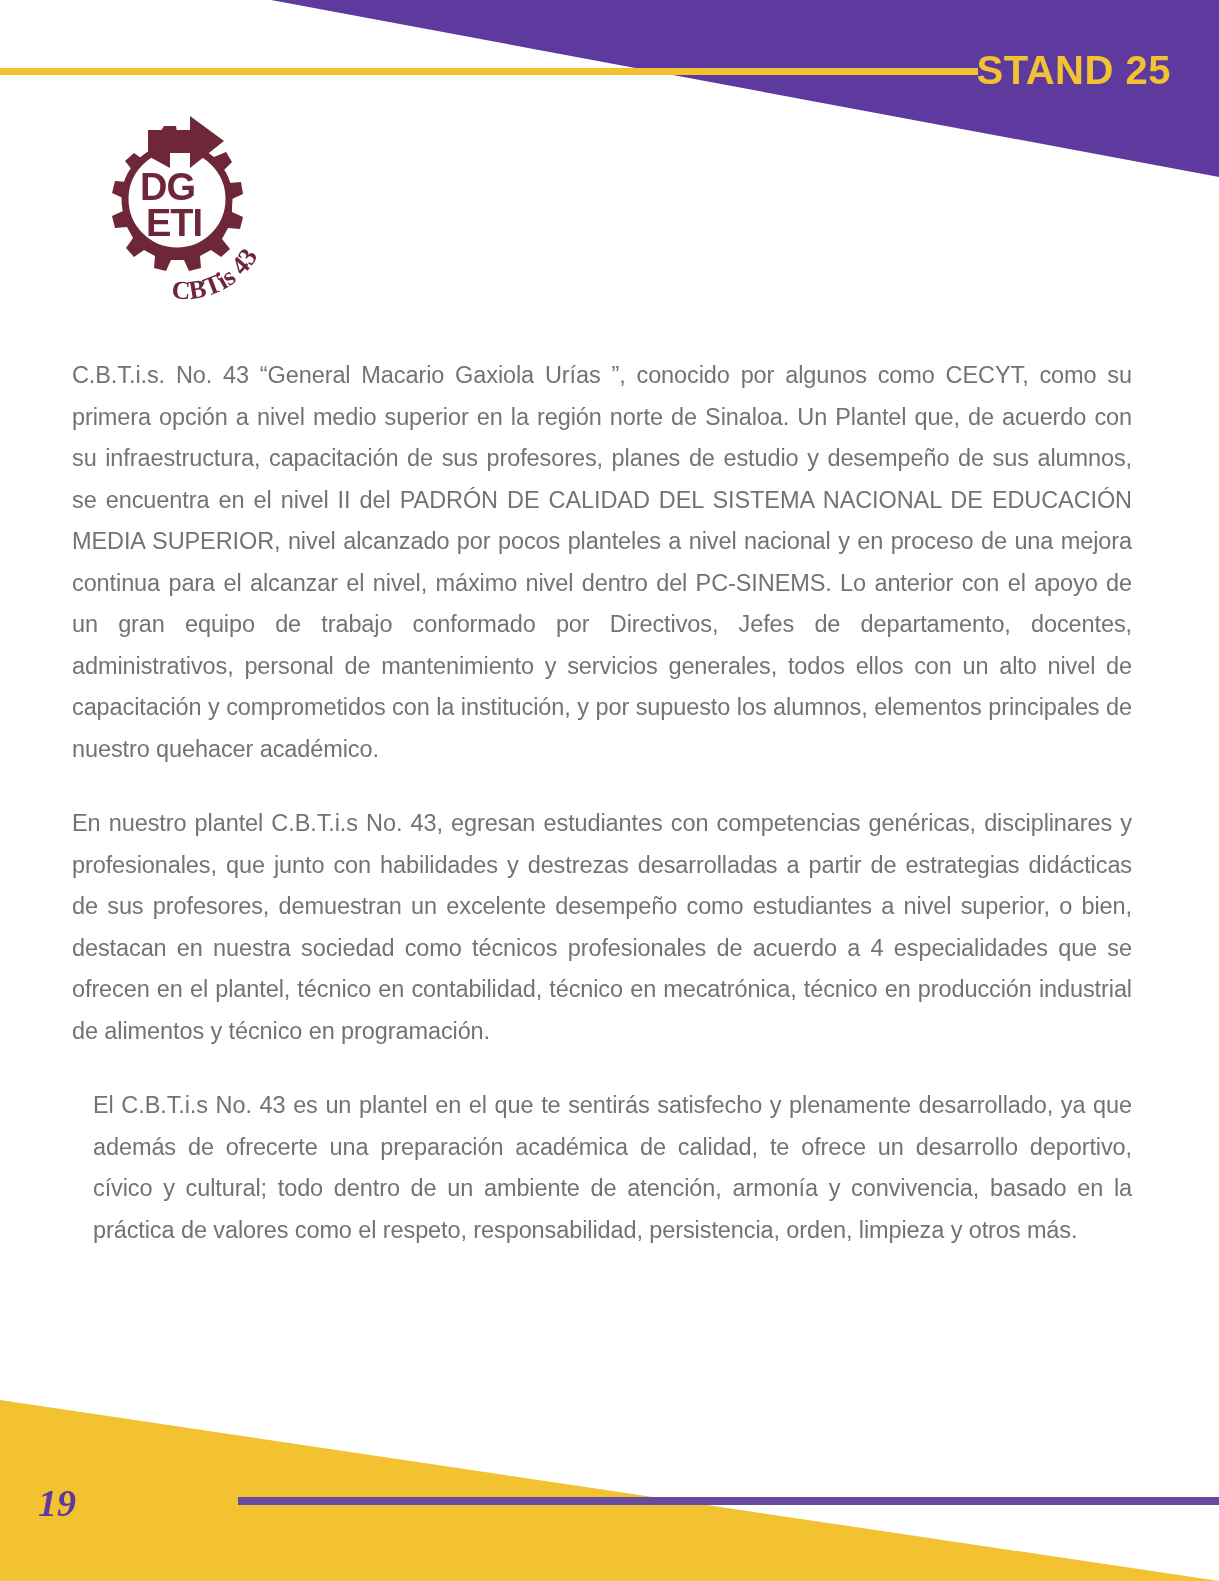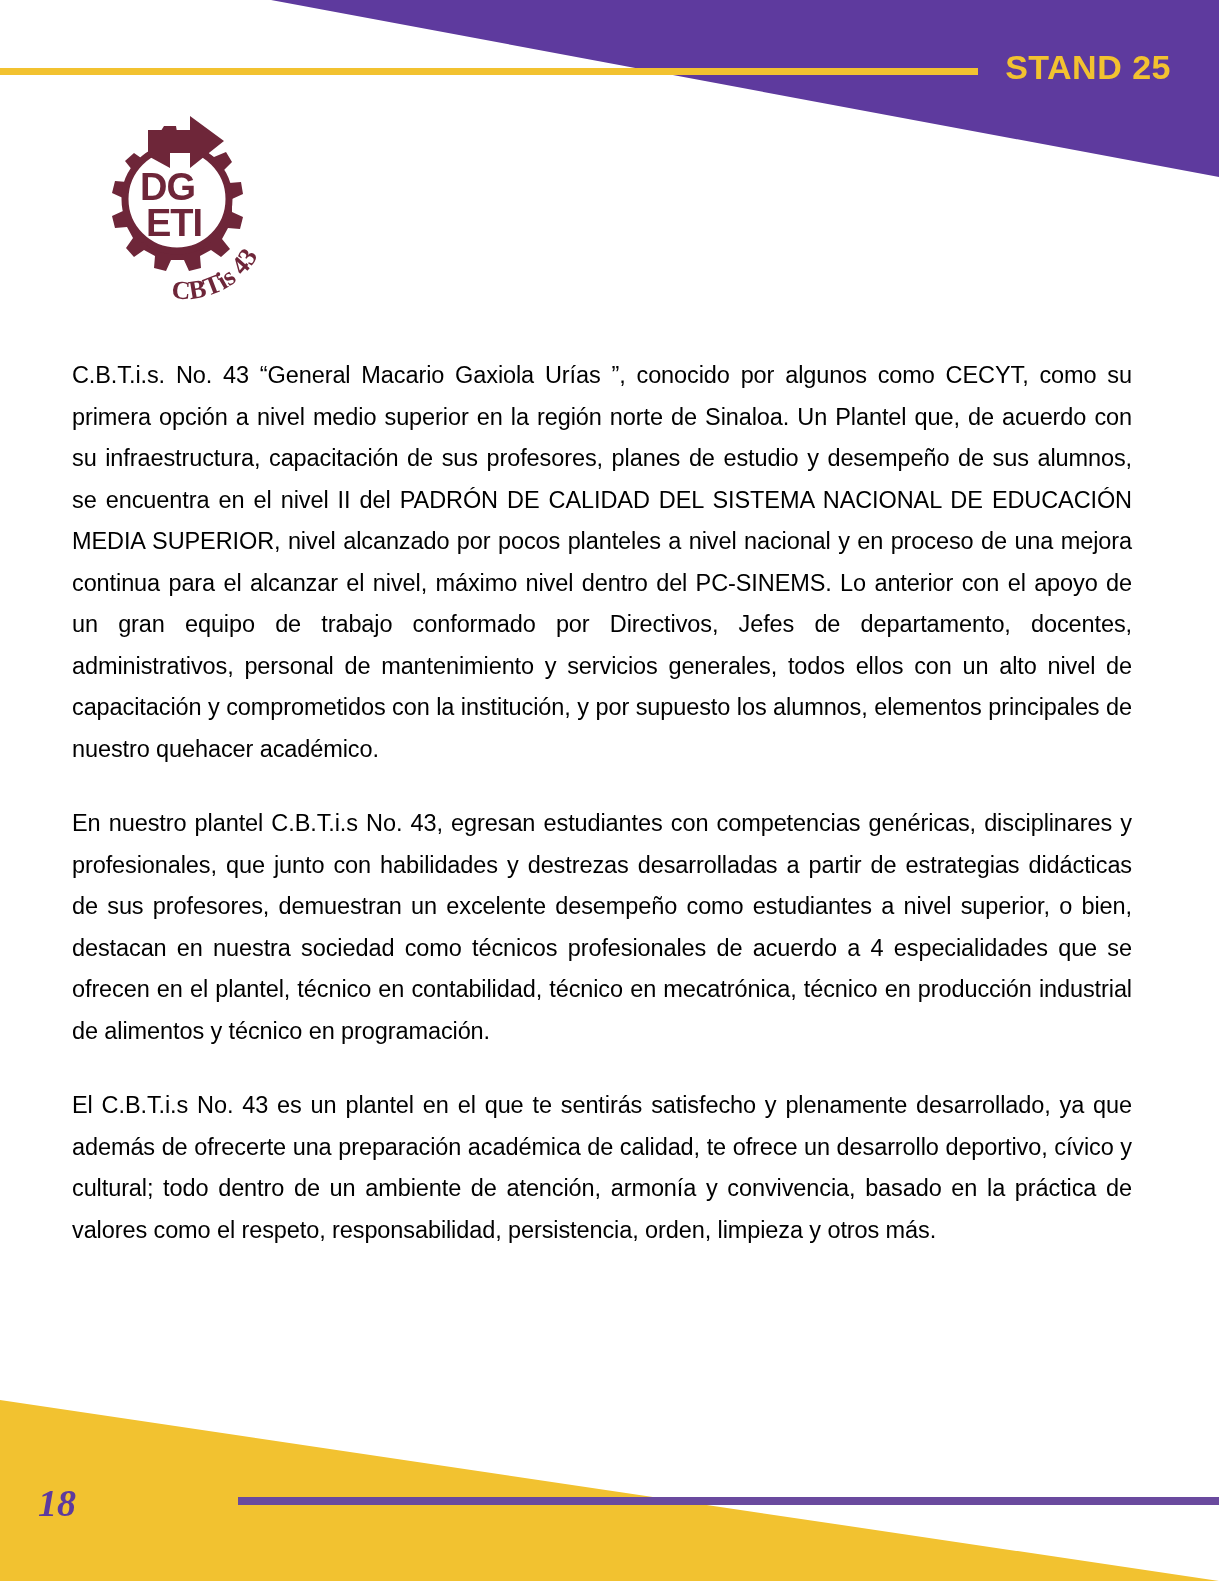--- a/index.html
+++ b/index.html
@@ -38,21 +38,21 @@
     height: 7px;
     background: #F2C230;
     z-index: 2;
   }
   .stand-label {
     position: absolute;
     right: 48px;
     top: 48px;
     font-family: "Liberation Sans", sans-serif;
     font-weight: bold;
-    font-size: 34px;
+    font-size: 40px;
     letter-spacing: 0.5px;
     color: #F2C230;
     z-index: 3;
     white-space: nowrap;
   }
 
   
   .logo-wrap {
     position: absolute;
     left: 72px;
@@ -69,27 +69,27 @@
     position: absolute;
     left: 72px;
     top: 355px;
     width: 1060px;
     z-index: 2;
   }
   .para {
     font-family: "Liberation Sans", sans-serif;
     font-size: 23.5px;
     line-height: 41.5px;
-    color: #000000;
+    color: #737373;
     text-align: justify;
     margin: 0 0 33px 0;
     font-stretch: condensed;
     letter-spacing: -0.1px;
   }
-  .para:last-child { margin-bottom: 0; }
+  .para:last-child { margin-bottom: 0; margin-left: 21px; }
 
   
   .footer-yellow {
     position: absolute;
     left: 0;
     top: 1381px;
     width: 1219px;
     height: 200px;
     background: #F2C230;
     -webkit-clip-path: polygon(0px 19px, 1219px 200px, 0px 200px);
@@ -160,15 +160,15 @@
   <div class="content">
     <p class="para">C.B.T.i.s. No. 43 “General Macario Gaxiola Urías ”, conocido por algunos como CECYT, como su primera opción a nivel medio superior en la región norte de Sinaloa. Un Plantel que, de acuerdo con su infraestructura, capacitación de sus profesores, planes de estudio y desempeño de sus alumnos, se encuentra en el nivel II del PADRÓN DE CALIDAD DEL SISTEMA NACIONAL DE EDUCACIÓN MEDIA SUPERIOR, nivel alcanzado por pocos planteles a nivel nacional y en proceso de una mejora continua para el alcanzar el nivel, máximo nivel dentro del PC-SINEMS. Lo anterior con el apoyo de un gran equipo de trabajo conformado por Directivos, Jefes de departamento, docentes, administrativos, personal de mantenimiento y servicios generales, todos ellos con un alto nivel de capacitación y comprometidos con la institución, y por supuesto los alumnos, elementos principales de nuestro quehacer académico.</p>
     <p class="para">En nuestro plantel C.B.T.i.s No. 43, egresan estudiantes con competencias genéricas, disciplinares y profesionales, que junto con habilidades y destrezas desarrolladas a partir de estrategias didácticas de sus profesores, demuestran un excelente desempeño como estudiantes a nivel superior, o bien, destacan en nuestra sociedad como técnicos profesionales de acuerdo a 4 especialidades que se ofrecen en el plantel, técnico en contabilidad, técnico en mecatrónica, técnico en producción industrial de alimentos y técnico en programación.</p>
     <p class="para">El C.B.T.i.s No. 43 es un plantel en el que te sentirás satisfecho y plenamente desarrollado, ya que además de ofrecerte una preparación académica de calidad, te ofrece un desarrollo deportivo, cívico y cultural; todo dentro de un ambiente de atención, armonía y convivencia, basado en la práctica de valores como el respeto, responsabilidad, persistencia, orden, limpieza y otros más.</p>
   </div>
 
   <div class="footer-yellow"></div>
 
   <div class="footer-purple-rule"></div>
 
-  <div class="page-number">18</div>
+  <div class="page-number">19</div>
 
 </div>
 
 </body></html>

